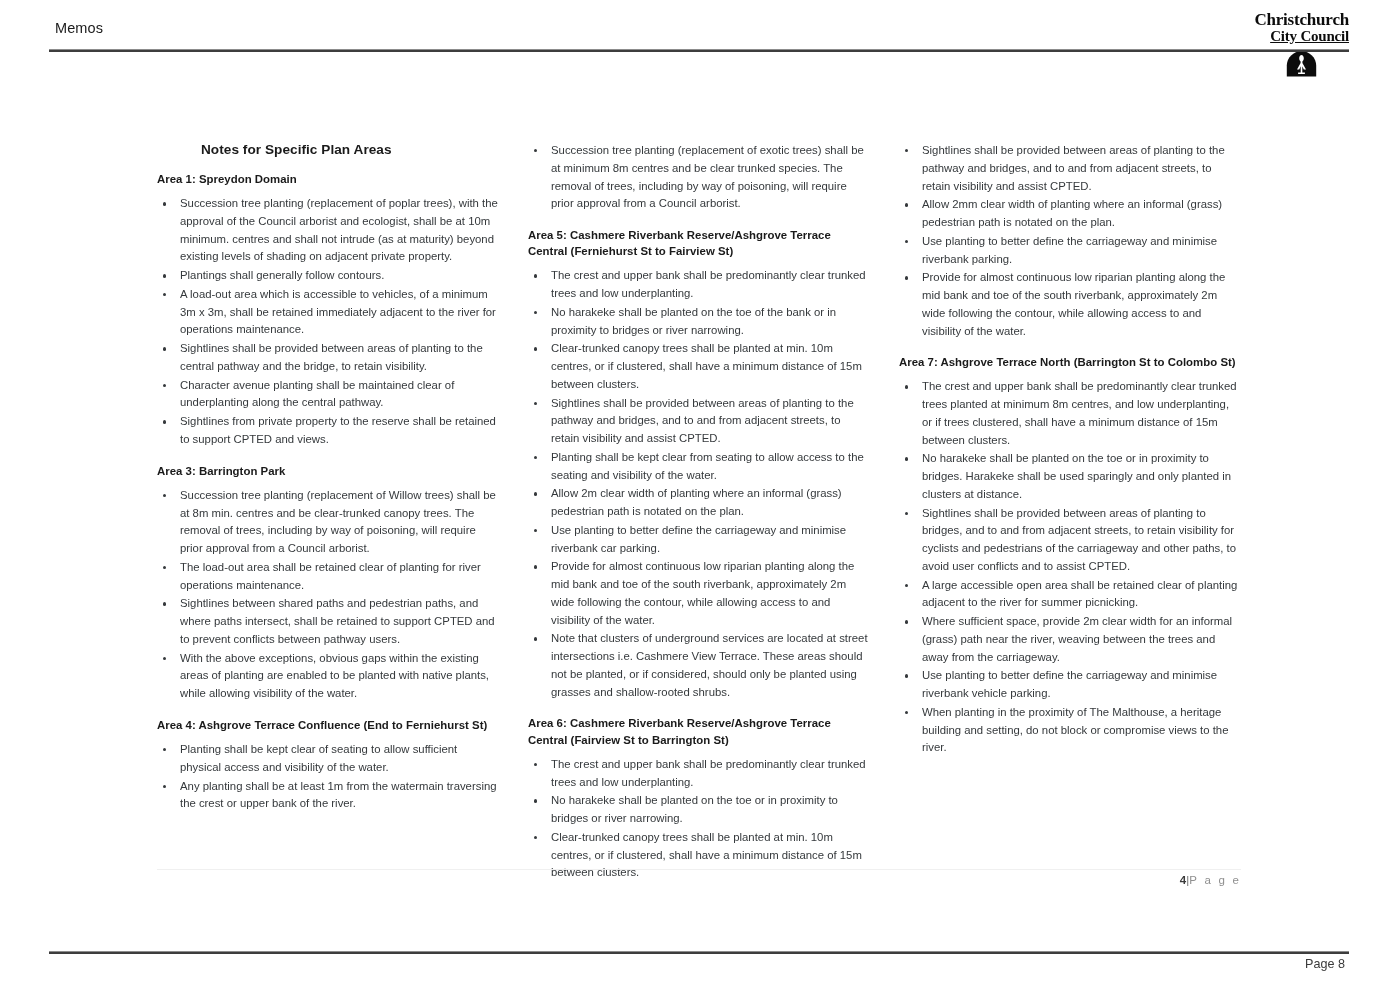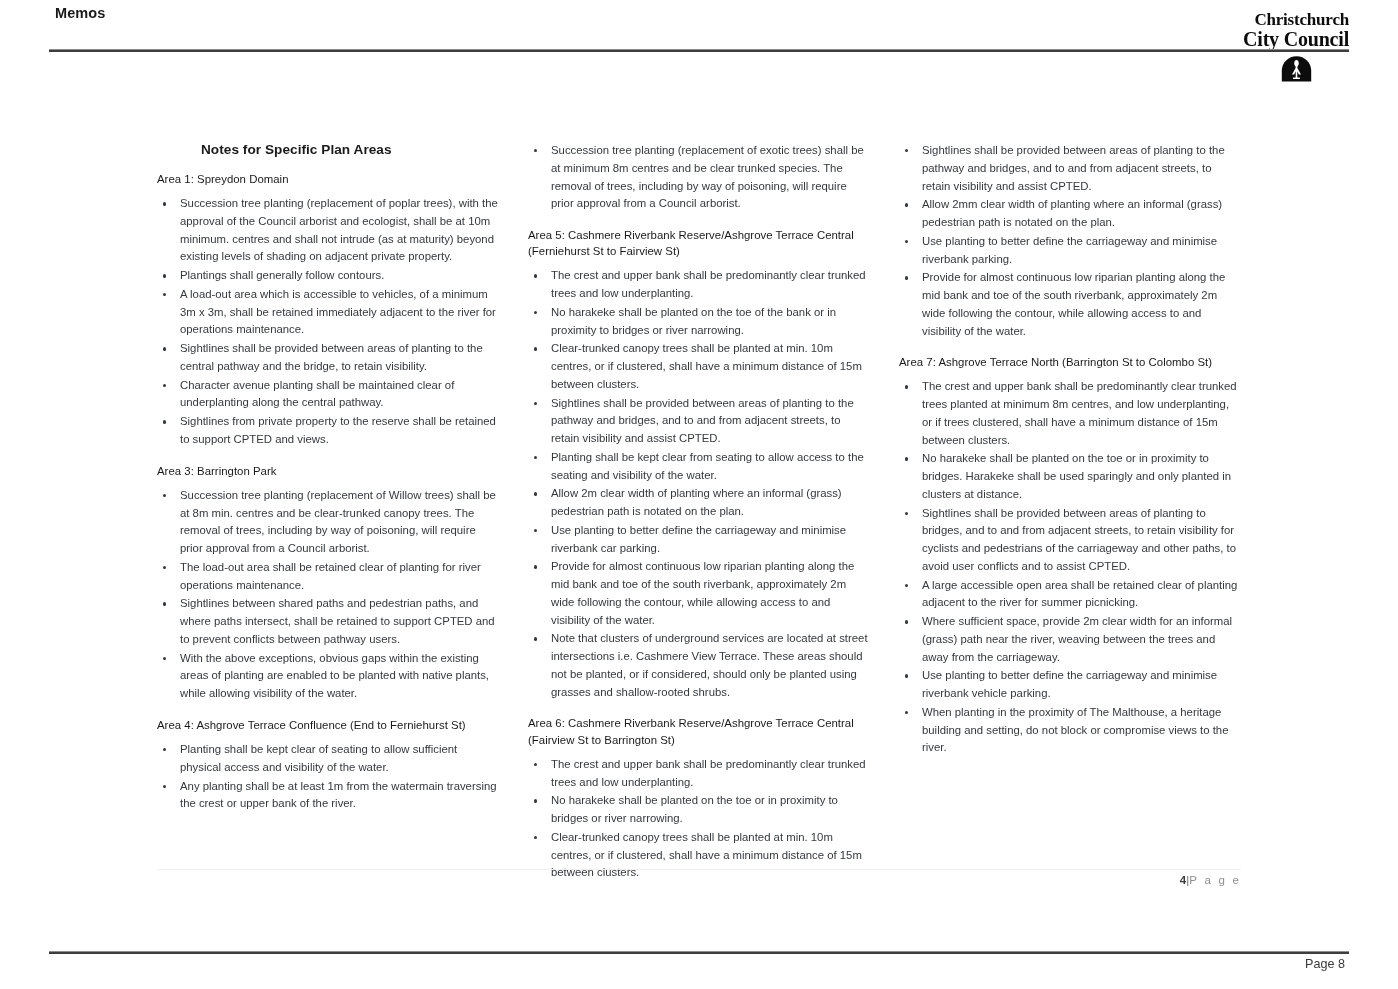--- a/index.html
+++ b/index.html
@@ -23,44 +23,44 @@
   .header {
     position: absolute;
     left: 0;
     top: 0;
     width: 1398px;
     height: 52px;
   }
   .header-title {
     position: absolute;
     left: 55px;
-    top: 5px;
+    top: 20px;
     font-size: 14.5px;
-    font-weight: bold;
+    font-weight: normal;
     letter-spacing: 0.1px;
     color: #1a1a1a;
   }
   .brand {
     position: absolute;
     right: 49px;
     top: 11px;
     display: flex;
     align-items: center;
     gap: 6px;
     flex-direction: column;
   }
   .brand-text {
     text-align: right;
     line-height: 1.04;
     font-family: "Liberation Serif", serif;
     font-weight: bold;
     color: #0c0c0c;
   }
   .brand-line1 { font-size: 17px; letter-spacing: -0.2px; display:block; }
-  .brand-line2 { font-size: 20px; letter-spacing: -0.2px; display:block; }
+  .brand-line2 { font-size: 15px; letter-spacing: -0.2px; display:block;text-decoration:underline; }
   .brand-mark { width: 33px; height: 30px; display: block; }
 
   .rule-top {
     position: absolute;
     left: 49px;
     top: 49px;
     width: 1300px;
     height: 3px;
     background: linear-gradient(to bottom, #8c8c8c 0%, #8c8c8c 34%, #3d3d3d 34%, #3d3d3d 100%);
   }
@@ -82,21 +82,21 @@
     margin: 0 0 14px 0;
     font-size: 13.6px;
     font-weight: bold;
     letter-spacing: 0.05px;
     color: #1a1a1a;
     padding-left: 44px;
   }
   h2.area-head {
     margin: 14px 0 8px 0;
     font-size: 11.4px;
-    font-weight: normal;
+    font-weight: bold;
     line-height: 1.42;
     letter-spacing: 0.02px;
     color: #1a1a1a;
   }
   h2.area-head.first { margin-top: 0; }
 
   ul.bullets {
     margin: 0 0 2px 0;
     padding: 0;
     list-style: none;

